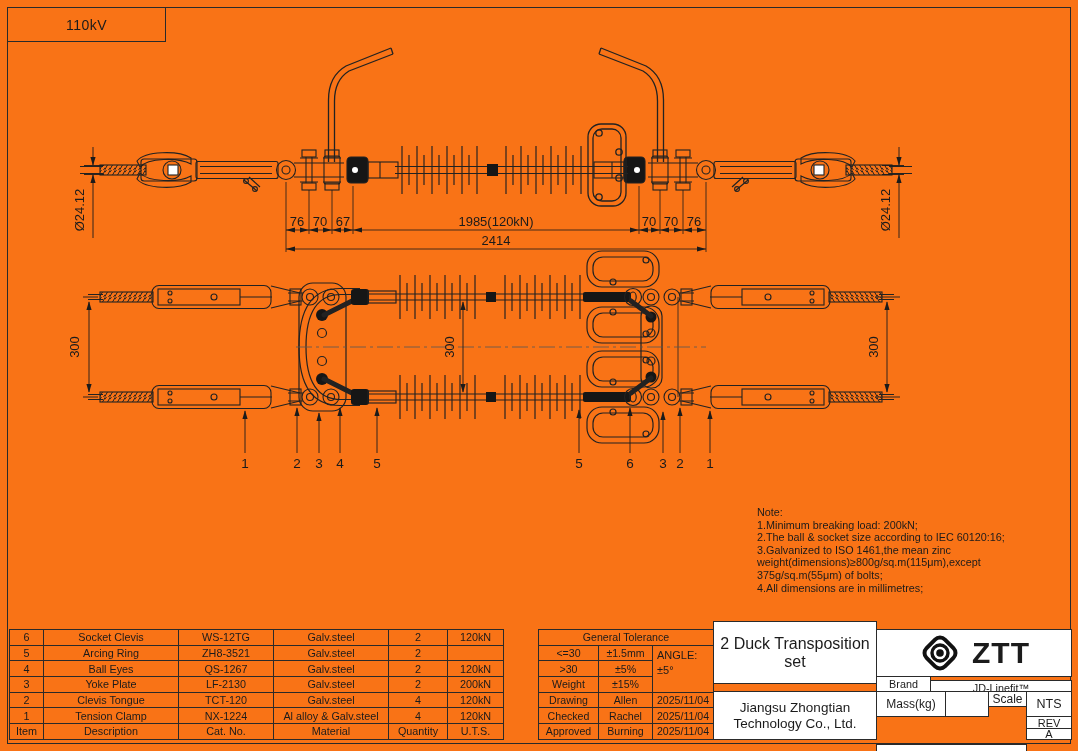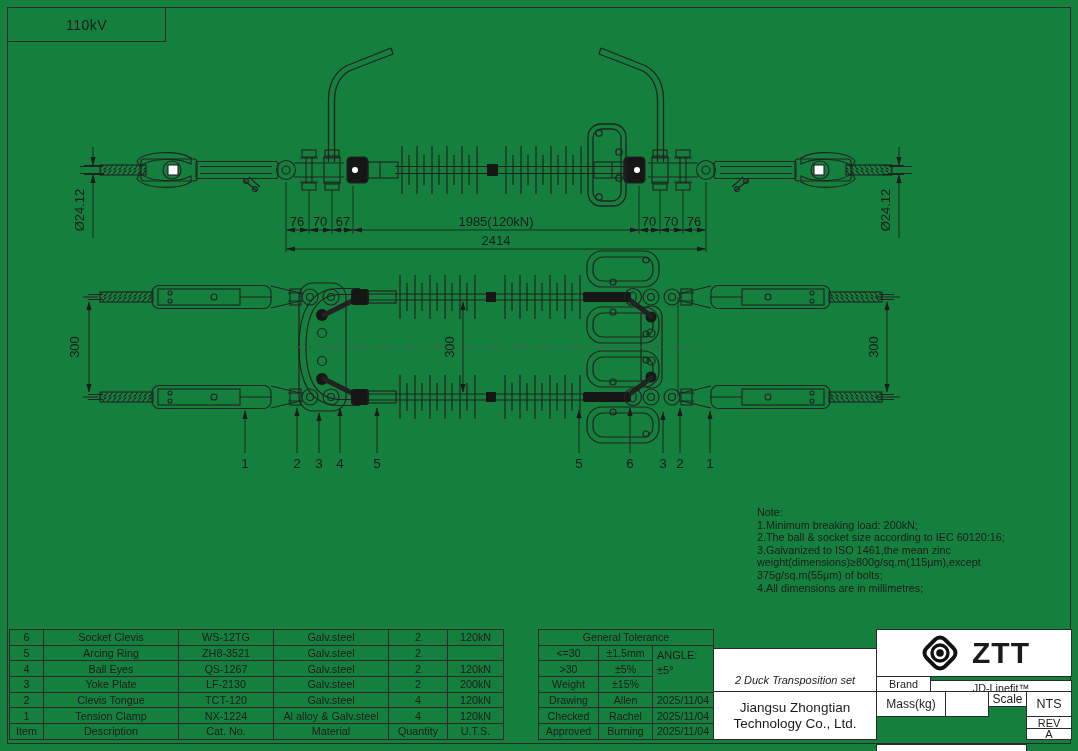--- a/index.html
+++ b/index.html
@@ -1,37 +1,37 @@
 <!DOCTYPE html>
 <html><head>
 <meta charset="utf-8">
 <style>
   html,body{margin:0;padding:0;background:#fff;}
-  #page{position:relative;width:1078px;height:751px;background:#15803d;overflow:hidden;
+  #page{position:relative;width:1078px;height:751px;background:#f97316;overflow:hidden;
         font-family:"Liberation Sans",sans-serif;color:#1b1b1b;}
   #frame{position:absolute;left:7px;top:7px;width:1064px;height:737px;border:1.6px solid #2a2a2a;box-sizing:border-box;}
   #kvbox{position:absolute;left:7px;top:7px;width:159px;height:35px;border:1.4px solid #2a2a2a;box-sizing:border-box;
          display:flex;align-items:center;justify-content:center;font-size:14px;letter-spacing:.5px;}
   svg{position:absolute;left:0;top:0;}
   .dim{font-size:13px;fill:#1b1b1b;font-family:"Liberation Sans",sans-serif;}
   .bal{font-size:13.5px;fill:#1b1b1b;font-family:"Liberation Sans",sans-serif;}
   
   #note{position:absolute;left:757px;top:506px;width:260px;font-size:10.8px;line-height:12.6px;}
   
   table{border-collapse:collapse;position:absolute;table-layout:fixed;}
   td{border:1px solid #2a2a2a;font-size:10.8px;text-align:center;padding:0;height:14.7px;
      white-space:nowrap;overflow:hidden;font-family:"Liberation Sans",sans-serif;}
   #parts{left:9px;top:629px;}
   #tol{left:538px;top:629px;}
   #tol td{font-size:10.6px;}
   #tol .angle{vertical-align:top;text-align:left;padding:2px 4px 0 4px;font-size:11px;line-height:15px;}
   
   .cell{position:absolute;border:1px solid #2a2a2a;box-sizing:border-box;background:#fff;
         display:flex;align-items:center;justify-content:center;text-align:center;}
-  #cell-product{left:713px;top:648px;width:164px;height:63px;font-size:11px;font-style:italic;}
+  #cell-product{left:713px;top:621px;width:164px;height:63px;font-size:16px;}
   #cell-company{left:713px;top:691px;width:164px;height:49px;font-size:13.5px;line-height:16px;flex-direction:column;}
   #cell-logo{left:876px;top:629px;width:196px;height:48px;gap:10px;}
   #cell-brandl{left:876px;top:676px;width:55px;height:16px;font-size:10.8px;}
   #cell-brandv{left:930px;top:680px;width:142px;height:16px;font-size:10.8px;}
   #cell-mass{left:876px;top:691px;width:70px;height:26px;font-size:12px;}
   #cell-msp{left:945px;top:691px;width:44px;height:26px;}
   #cell-scalel{left:988px;top:691px;width:39px;height:16px;font-size:12px;}
   #cell-scalev{left:1026px;top:691px;width:46px;height:26px;font-size:12.5px;}
   #cell-dwgno{left:876px;top:716px;width:151px;height:24px;font-size:11px;margin-top:28px;}
   #cell-revl{left:1026px;top:716px;width:46px;height:13px;font-size:11px;}

